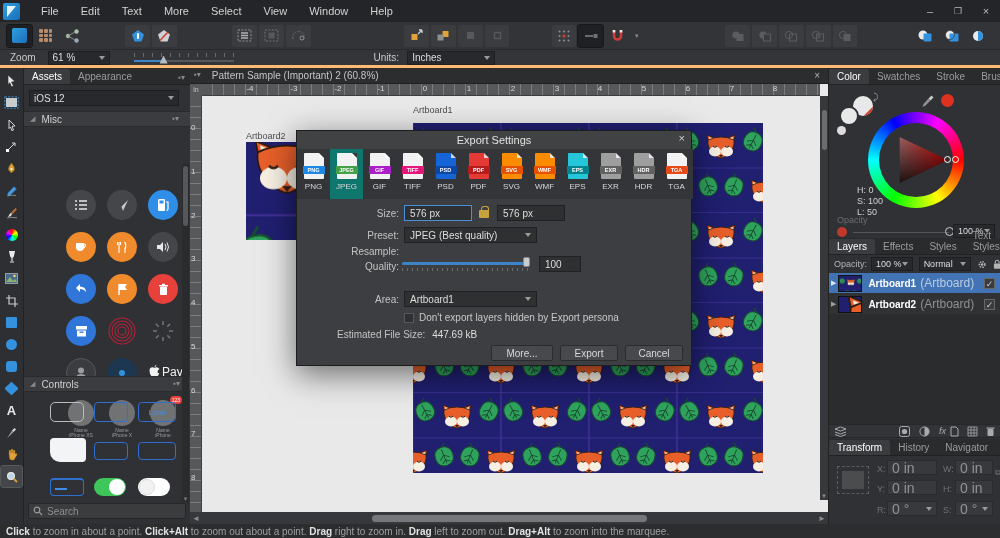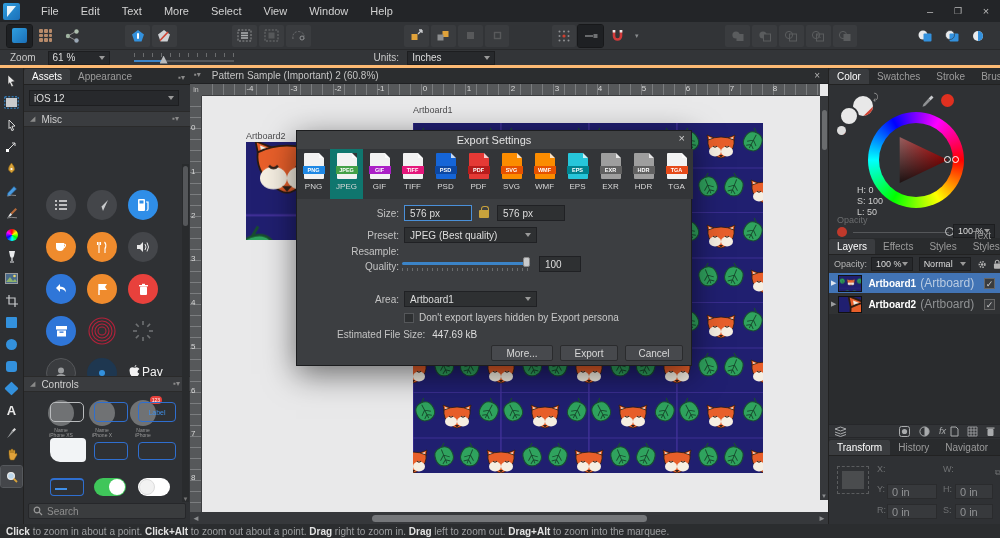--- a/index.html
+++ b/index.html
@@ -90,21 +90,21 @@
     clip-path:polygon(97% 50%,26% 16%,26% 84%);
     background:linear-gradient(to right,#9a9a9a,#f00),linear-gradient(#fff,#000);
     background-blend-mode:multiply;}
   .selcirc{width:7px;height:7px;border:1.5px solid #fff;border-radius:50%;position:absolute;}
   .hsl{font-size:9px;color:#d0d0d0;position:absolute;left:8px;padding-left:20px;}
   .lrow{position:absolute;left:0;width:172px;height:20px;display:flex;align-items:center;}
   .lthumb{width:24px;height:17px;border:1px solid #111;margin:0 6px 0 2px;}
   .lname{font-size:10px;font-weight:bold;color:#fff;}
   .ltype{font-size:12px;color:#b9cbe2;margin-left:4px;}
   .lchk{margin-left:auto;margin-right:6px;width:11px;height:11px;background:#3a3c3e;border:1px solid #666;color:#ccc;font-size:9px;line-height:10px;text-align:center;}
-  .dimfield{position:absolute;height:15px;background:#37393c;border:1px solid #2a2b2d;color:#909294;font-size:11px;display:flex;align-items:center;padding:0 4px;margin-top:24px;}
+  .dimfield{position:absolute;height:15px;background:#37393c;border:1px solid #2a2b2d;color:#909294;font-size:14px;display:flex;align-items:center;padding:0 4px;}
   .dimlab{position:absolute;font-size:9px;color:#6f7173;}
   .icobar{position:absolute;left:0;width:172px;height:14px;background:#323437;display:flex;align-items:center;color:#a9abad;border-top:1px solid #26272a;border-bottom:1px solid #26272a;}
   
   #statusbar{position:absolute;left:0;top:524px;width:1000px;height:14px;background:#2b2d2f;display:flex;align-items:center;padding-left:6px;font-size:10px;color:#9d9fa1;}
   #statusbar b{color:#e2e2e2;font-weight:bold;}
   svg{display:block;}
 </style>
 </head>
 <body>
 
@@ -460,21 +460,21 @@
   </div>
   <div class="ibox dd" style="margin:5px 5px;width:150px;height:16px;">
       <span>iOS 12</span>
     </div>
   <div class="sechead">
     <span class="tri">◢</span>
     <span>Misc</span>
     <span class="pmenu">▪▾</span>
   </div>
 
-  <div class="agrid" style="left:22px;top:110px;height:262px;">
+  <div class="agrid" style="left:42px;top:110px;height:262px;">
 
     <div class="acirc abs" style="left:0;top:12px;background:#44464a;">
         <svg width="14" height="12" viewBox="0 0 14 12">
           <path d="M1,2 h2 M5,2 h8 M1,6 h2 M5,6 h8 M1,10 h2 M5,10 h8" stroke="#e8e8e8" stroke-width="1.4"></path>
         </svg>
       </div>
     <div class="acirc abs" style="left:41px;top:12px;background:#44464a;">
         <svg width="13" height="13" viewBox="0 0 13 13">
           <path d="M1,12 L12,1 L7,12 L5.5,7.5 Z" fill="#c9cbcd"></path>
         </svg>

